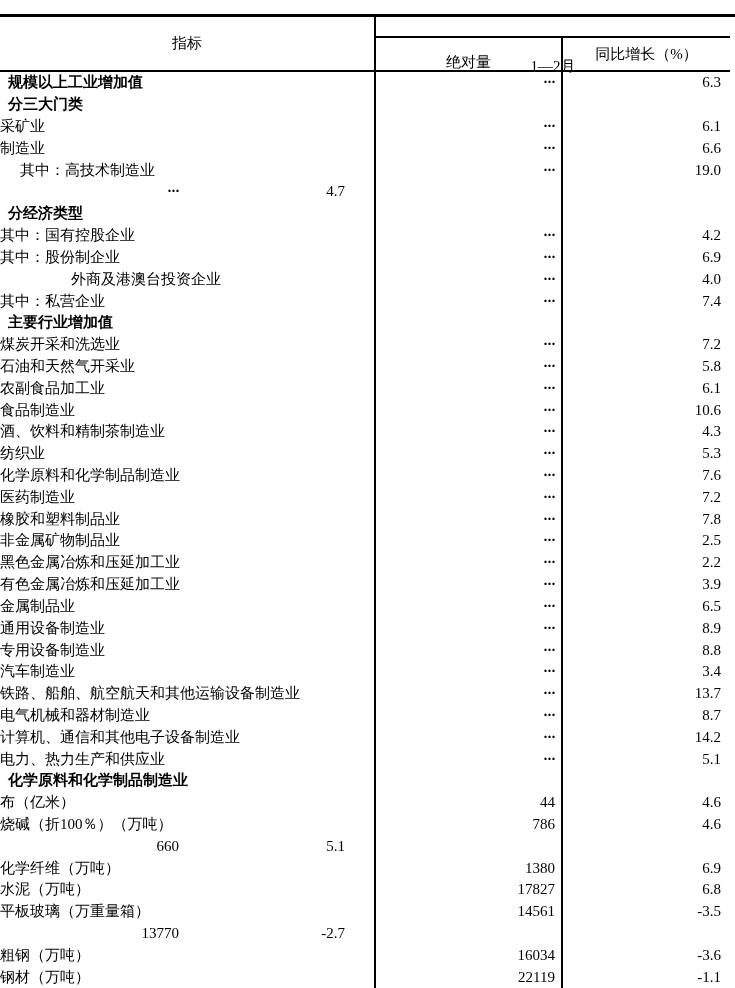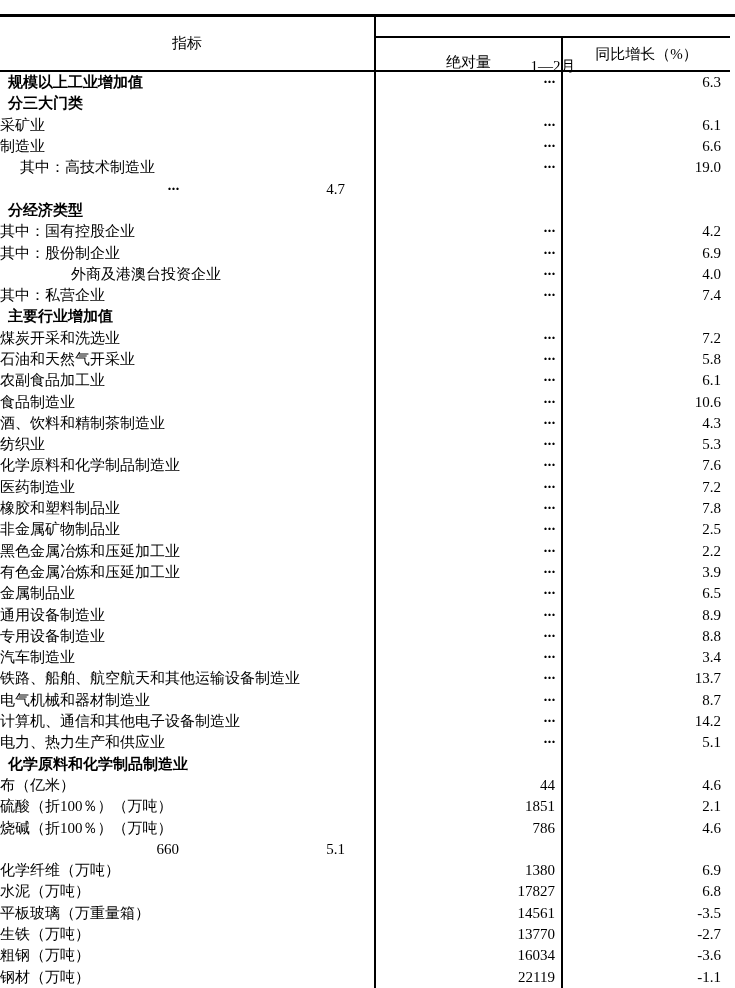--- a/index.html
+++ b/index.html
@@ -268,25 +268,20 @@
     <div class="c abs"></div>
     <div class="c growth"></div>
   </div>
 
   <div class="row">
     <div class="c name lv1">布（亿米）</div>
     <div class="c abs">44</div>
     <div class="c growth">4.6</div>
   </div>
 
-  <div class="row">
-    <div class="c name lv1">硫酸（折100％）（万吨）</div>
-    <div class="c abs">1851</div>
-    <div class="c growth">2.1</div>
-  </div>
 
   <div class="row">
     <div class="c name lv1">烧碱（折100％）（万吨）</div>
     <div class="c abs">786</div>
     <div class="c growth">4.6</div>
   </div>
 
   <div class="row">
     <div class="c abs">660</div>
     <div class="c growth">5.1</div>
@@ -304,21 +299,20 @@
     <div class="c growth">6.8</div>
   </div>
 
   <div class="row">
     <div class="c name lv1">平板玻璃（万重量箱）</div>
     <div class="c abs">14561</div>
     <div class="c growth">-3.5</div>
   </div>
 
   <div class="row">
-    <div class="c name lv1">生铁（万吨）</div>
     <div class="c abs">13770</div>
     <div class="c growth">-2.7</div>
   </div>
 
   <div class="row">
     <div class="c name lv1">粗钢（万吨）</div>
     <div class="c abs">16034</div>
     <div class="c growth">-3.6</div>
   </div>
 

